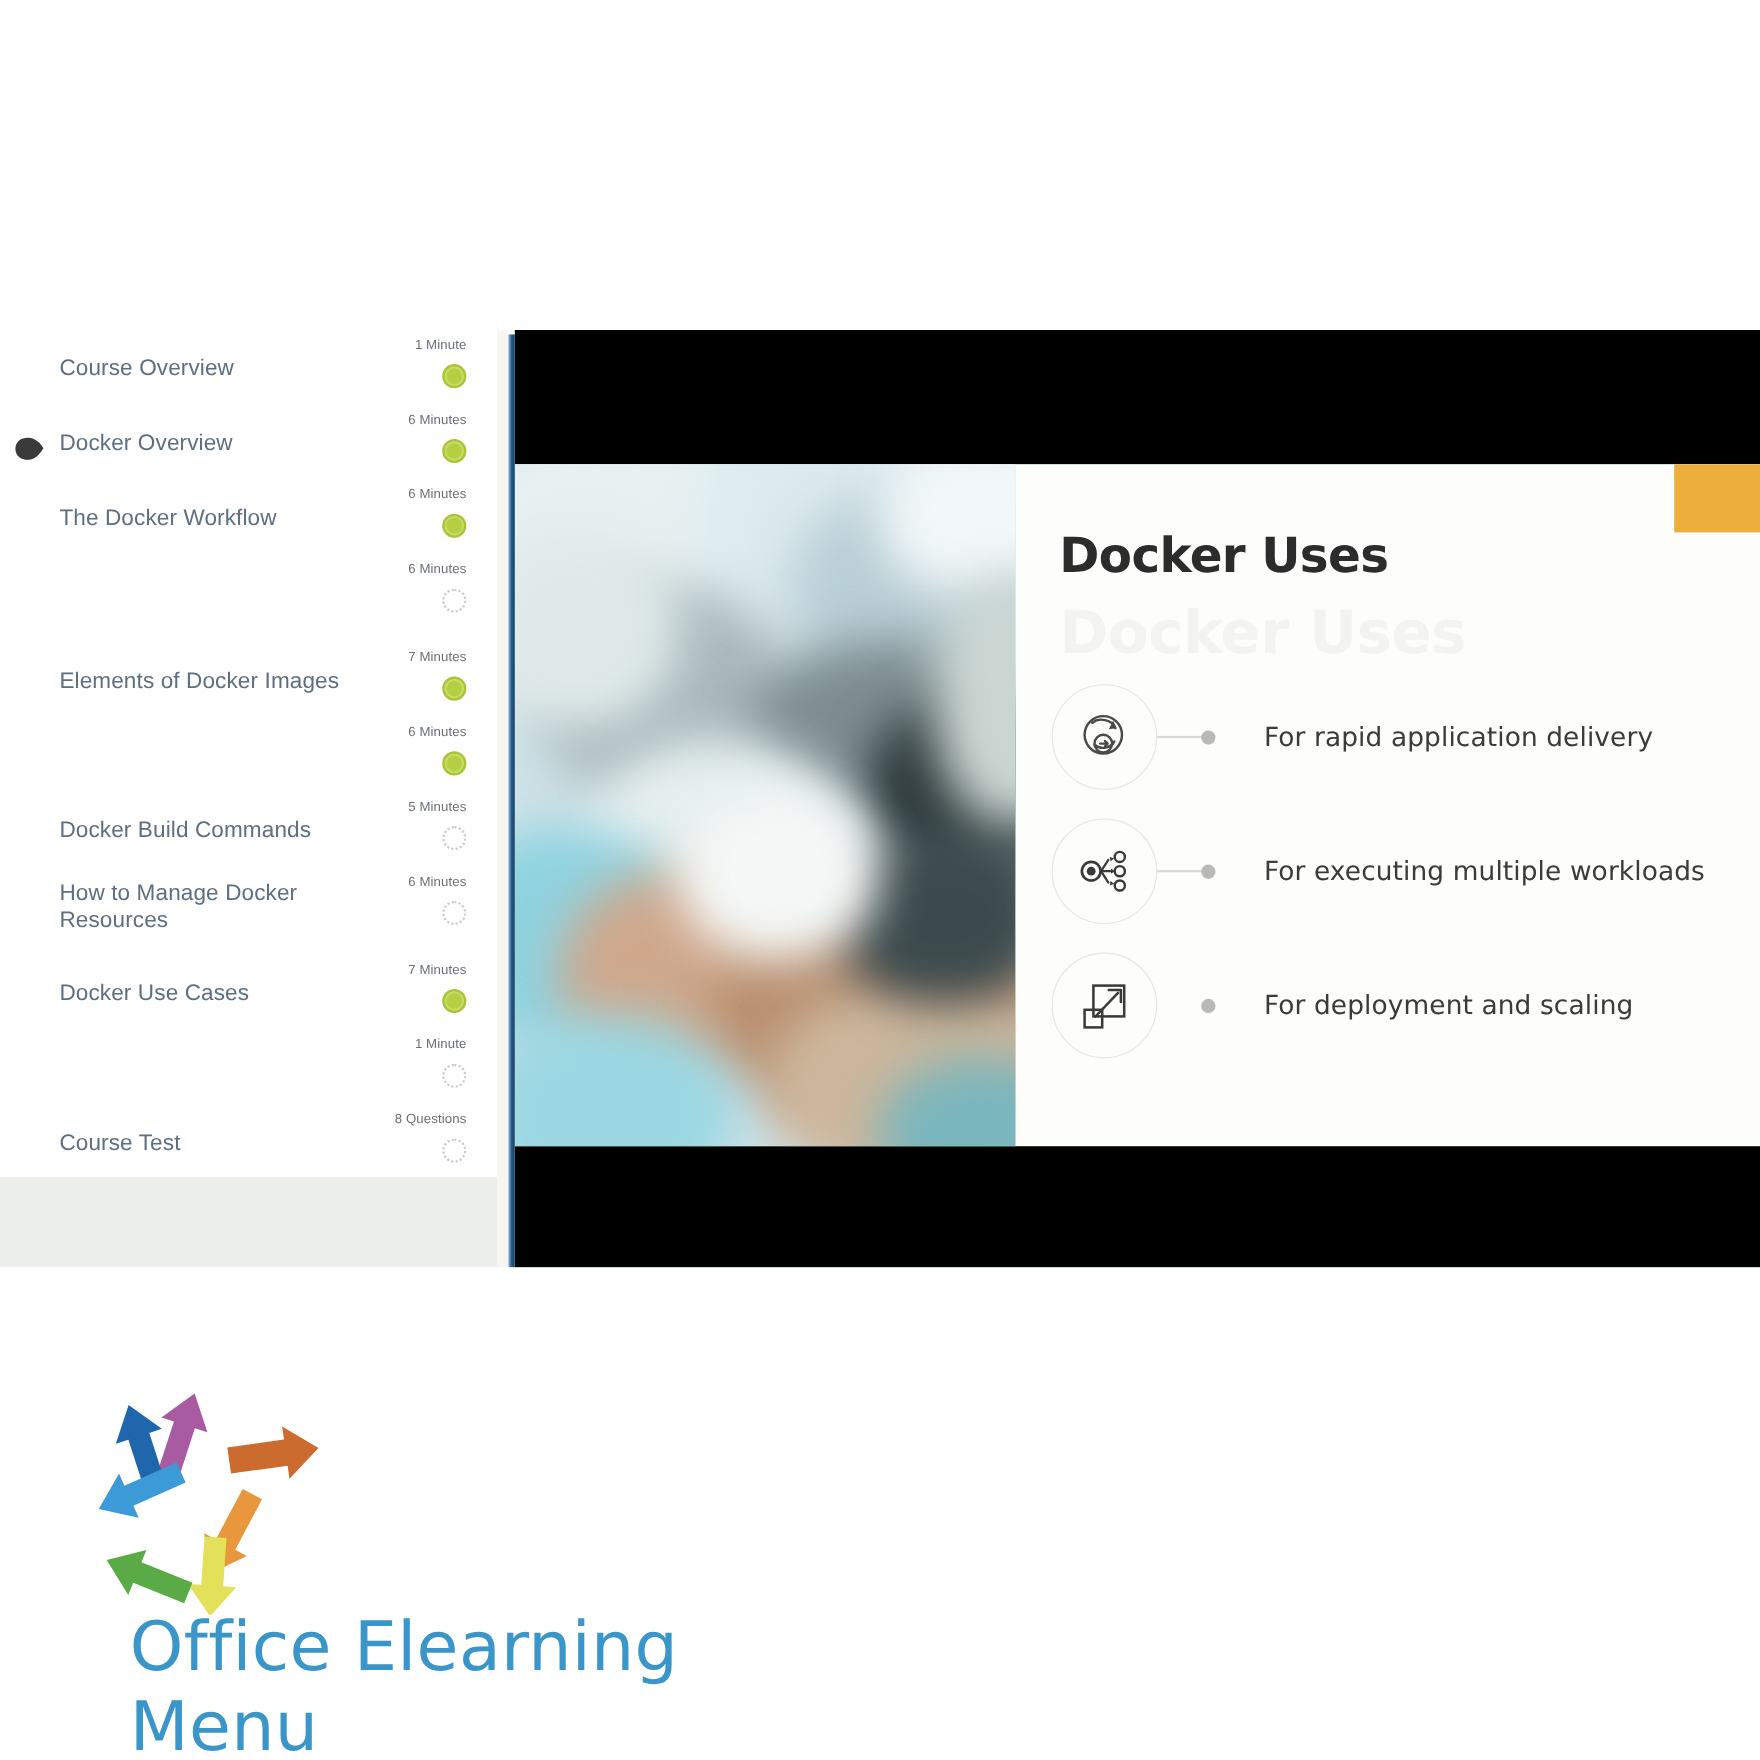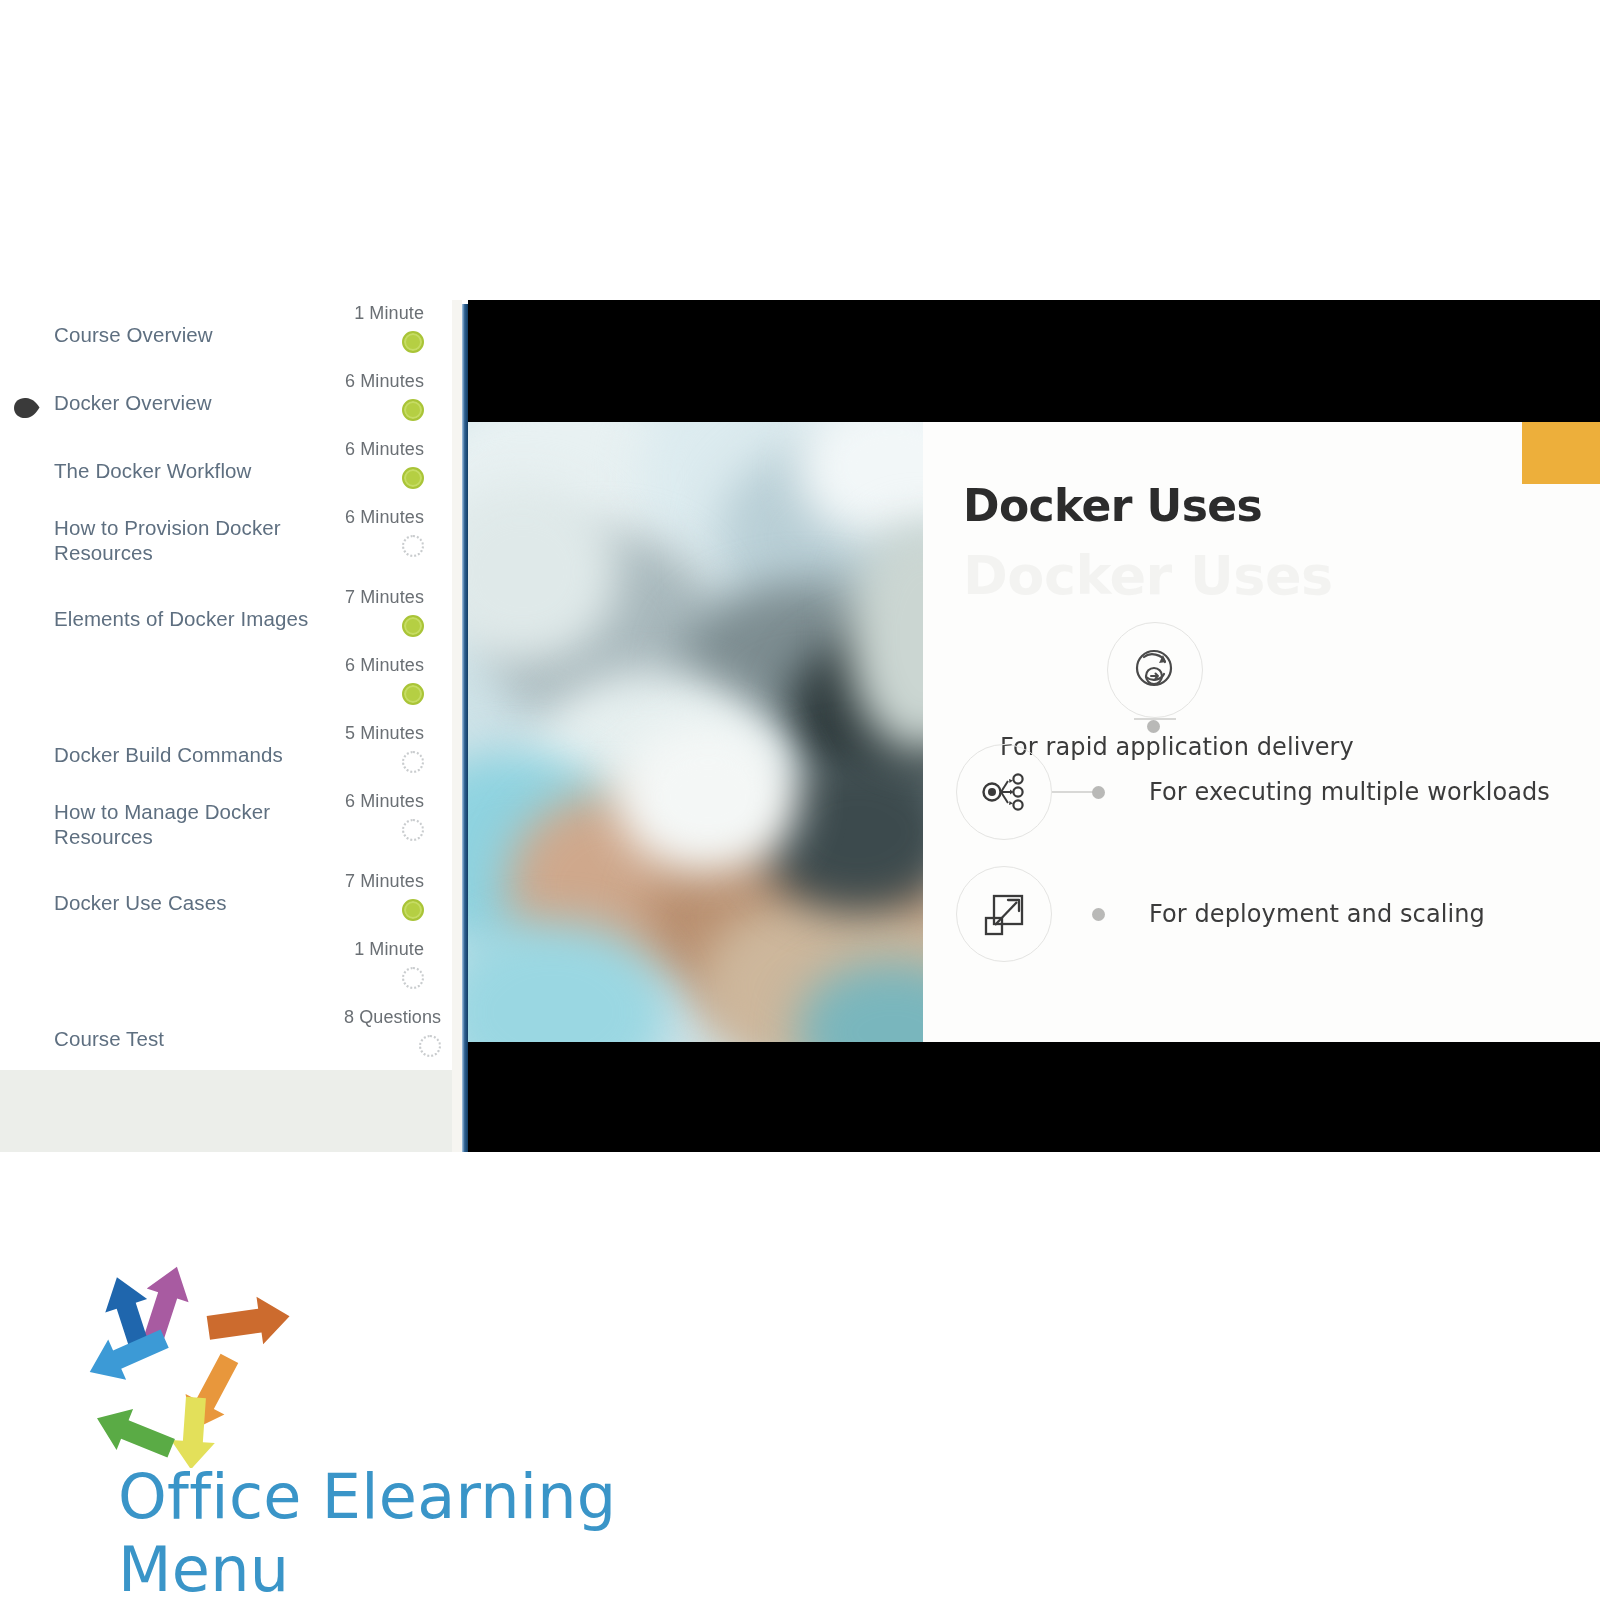--- a/index.html
+++ b/index.html
@@ -64,21 +64,21 @@
   .lesson-label.two-line { padding-top: 11px; }
   .lesson-meta {
     flex: 1 1 auto;
     text-align: right;
     padding-top: 4px;
     padding-right: 14px;
   }
   .lesson-duration {
     display: block;
     color: #6a6f74;
-    font-size: 18px;
+    font-size: 12px;
     line-height: 18px;
     letter-spacing: 0.1px;
     white-space: nowrap;
   }
   .status-dot {
     display: inline-block;
     margin-top: 9px;
     width: 22px; height: 22px;
     border-radius: 50%;
     box-sizing: border-box;
@@ -277,21 +277,20 @@
               </svg>
             </div>
             <div class="lesson-label">Docker Overview</div>
             <div class="lesson-meta"><span class="lesson-duration">6 Minutes</span><span class="status-dot done"></span></div>
           </div>
           <div class="lesson-row" style="height: 68px;">
             <div class="lesson-label">The Docker Workflow</div>
             <div class="lesson-meta"><span class="lesson-duration">6 Minutes</span><span class="status-dot done"></span></div>
           </div>
           <div class="lesson-row" style="height: 80px;">
-            <div class="lesson-label two-line">How to Provision Docker Resources</div>
             <div class="lesson-meta"><span class="lesson-duration">6 Minutes</span><span class="status-dot todo"></span></div>
           </div>
           <div class="lesson-row" style="height: 68px;">
             <div class="lesson-label">Elements of Docker Images</div>
             <div class="lesson-meta"><span class="lesson-duration">7 Minutes</span><span class="status-dot done"></span></div>
           </div>
           <div class="lesson-row" style="height: 68px;">
             <div class="lesson-meta"><span class="lesson-duration">6 Minutes</span><span class="status-dot done"></span></div>
           </div>
           <div class="lesson-row" style="height: 68px;">
@@ -347,21 +346,21 @@
           <div class="ph" style="left:150px;  top:300px;  width:180px; height:150px; background:#f4f7f6;"></div>
           <div class="ph" style="left:380px;  top:100px;  width:150px; height:230px; background:#cbd6d2;"></div>
         </div>
 
         <div class="slide-accent"></div>
 
         <div class="slide-ghost">Docker Uses</div>
 
         <div class="slide-title">Docker Uses</div>
 
-        <div class="bullet" style="top:200px;flex-direction:column;">
+        <div class="bullet" style="top:200px;">
           <div class="bullet-icon">
             <svg width="54" height="54" viewBox="0 0 54 54" aria-hidden="true">
               <circle cx="26" cy="25" r="17" fill="none" stroke="#4a4a4a" stroke-width="2.2"></circle>
               <path d="M16 14 C22 9, 34 11, 37 19" fill="none" stroke="#4a4a4a" stroke-width="2.2" stroke-linecap="round"></path>
               <path d="M35 12 l3 7 -7 1 z" fill="#4a4a4a"></path>
               <path d="M18 34 C24 39, 33 37, 36 31" fill="none" stroke="#4a4a4a" stroke-width="2.2" stroke-linecap="round"></path>
               <circle cx="26" cy="33" r="8" fill="none" stroke="#4a4a4a" stroke-width="2.2"></circle>
               <path d="M23 33 h7 m-2.5 -2.5 l2.5 2.5 -2.5 2.5" fill="none" stroke="#4a4a4a" stroke-width="2" stroke-linecap="round" stroke-linejoin="round"></path>
             </svg>
           </div>

